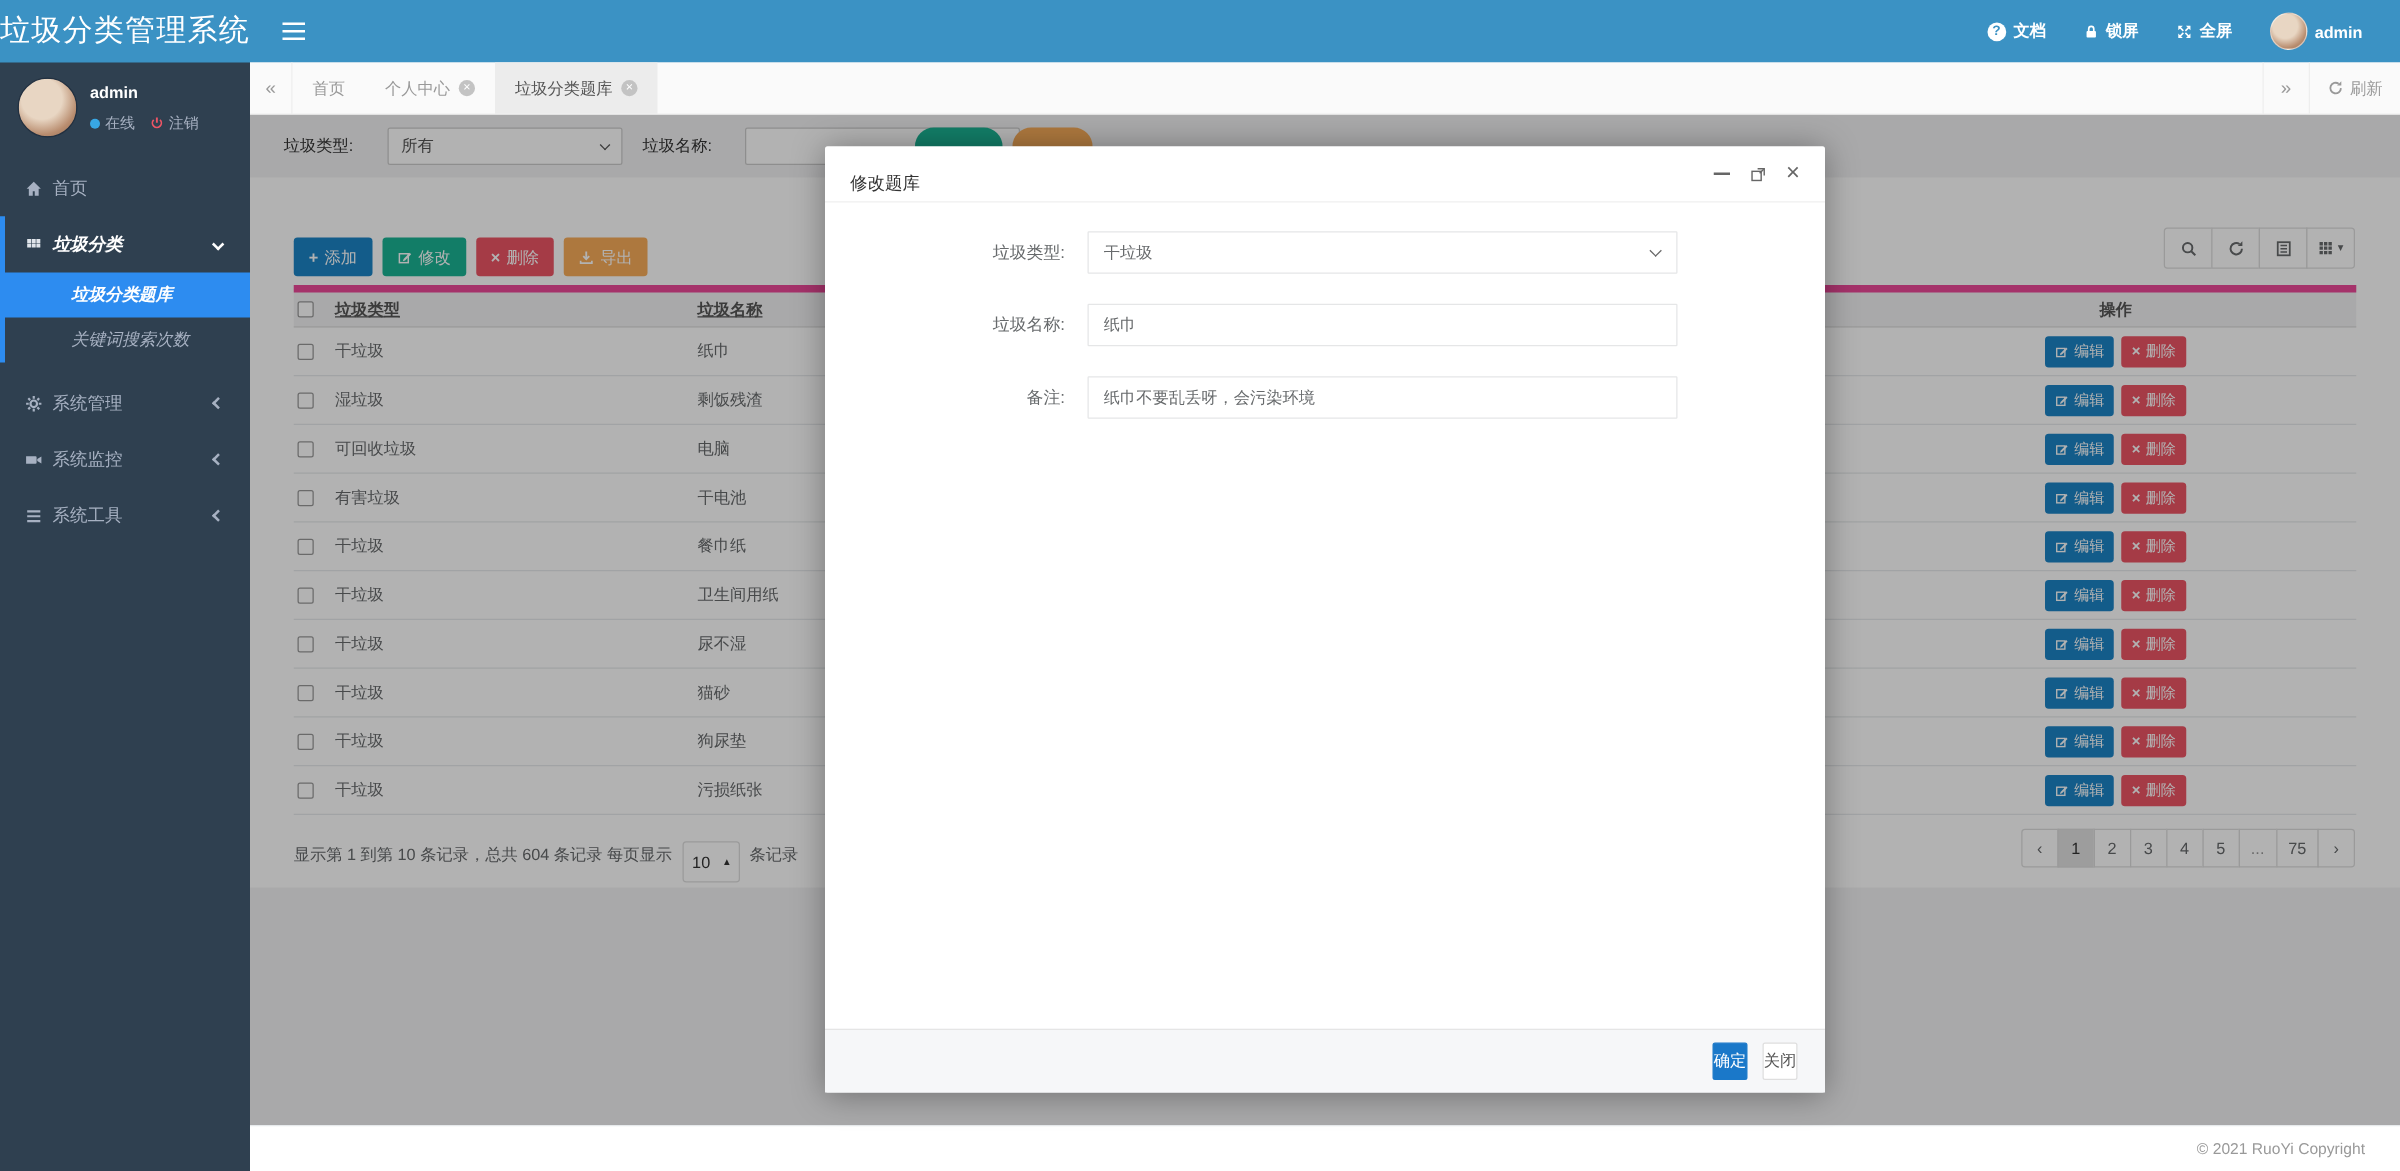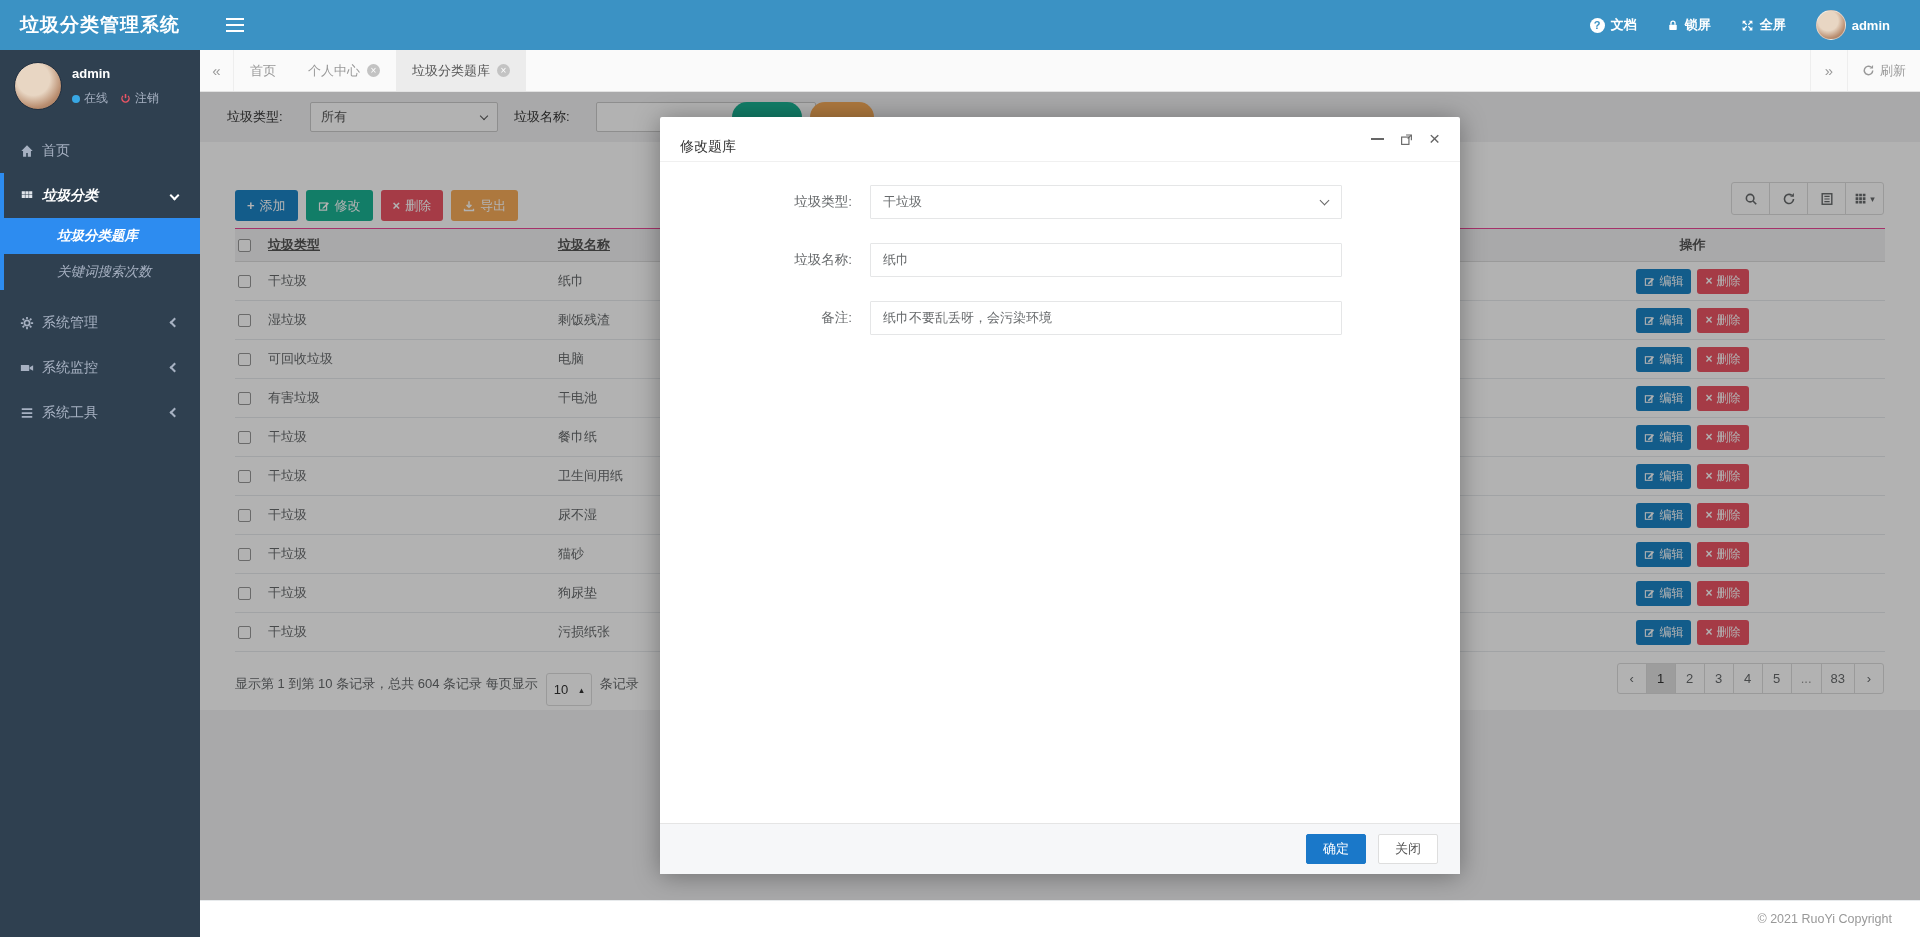--- a/index.html
+++ b/index.html
@@ -2,21 +2,21 @@
 <html><head>
 <meta charset="utf-8">
 <style>
   * { margin:0; padding:0; box-sizing:border-box; }
   html,body { width:1920px; height:937px; overflow:hidden; }
   body { font-family:"Liberation Sans","DejaVu Sans",sans-serif; font-size:13px; color:#676a6c; background:#f3f3f4; position:relative; }
 
   
   .sidebar { position:absolute; left:0; top:0; width:200px; height:937px; background:#2f4050; z-index:60; }
   .logo    { position:absolute; left:0; top:0; width:200px; height:50px; background:#3b92c4; color:#fff;
-             font-size:19px; font-weight:bold; line-height:50px; text-align:center; letter-spacing:1px; }
+             font-size:24px; font-weight:normal; line-height:50px; text-align:center; letter-spacing:1px; }
   .navbar  { position:absolute; left:200px; top:0; width:1720px; height:50px; background:#3b92c4; display:flex; align-items:center; z-index:40; }
   .tabbar  { position:absolute; left:200px; top:50px; width:1720px; height:42px; background:#fafafa; border-bottom:1px solid #e2e2e2; display:flex; align-items:stretch; z-index:40; }
   .content { position:absolute; left:200px; top:92px; width:1720px; height:808px; background:#f3f3f4; }
   .overlay { position:absolute; left:200px; top:92px; width:1720px; height:808px; background:rgba(0,0,0,.3); z-index:50; }
   .pagefoot{ position:absolute; left:200px; top:900px; width:1720px; height:37px; background:#fff; border-top:1px solid #e7eaec;
              line-height:36px; text-align:right; padding-right:28px; color:#999; font-size:12.5px; z-index:55; }
 
   
   .userpanel { position:absolute; left:0; top:60px; width:200px; height:60px; }
   .avatar48  { position:absolute; left:14px; top:2px; width:48px; height:48px; border-radius:50%;
@@ -66,21 +66,21 @@
   .panel { position:absolute; left:0; top:50px; width:1720px; height:568px; background:#fff; }
   .toolbar { position:absolute; left:35px; top:48px; display:flex; gap:8px; }
   .tbtn { height:31px; padding:0 12px; border:none; border-radius:3px; color:#fff; font-size:13px; display:flex; align-items:center; gap:5px; cursor:pointer; font-family:inherit; }
   .tbtn.add { background:#1c84c6; } .tbtn.edit { background:#1ab394; } .tbtn.del { background:#ed5565; } .tbtn.exp { background:#f8ac59; }
   .icongroup { position:absolute; right:36px; top:40px; display:flex; }
   .igbtn { width:39px; height:33px; background:#fff; border:1px solid #ddd; margin-left:-1px; display:flex; align-items:center; justify-content:center; color:#676a6c; cursor:pointer; }
   .igbtn:first-child { border-radius:3px 0 0 3px; } .igbtn:last-child { border-radius:0 3px 3px 0; }
 
   .tbl { position:absolute; left:35px; top:86px; width:1650px; }
   .trow { display:flex; align-items:center; height:39px; border-bottom:1px solid #e7eaec; color:#676a6c; font-size:13px; }
-  .trow.head { height:34px; background:#f3f3f4; border-top:1px solid #ec4899; border-bottom:1px solid #ddd; color:#555; font-weight:bold; }
+  .trow.head { height:34px; background:#f3f3f4; border-top:6px solid #ec4899; border-bottom:1px solid #ddd; color:#555; font-weight:bold; }
   .trow.head .ul { text-decoration:underline; }
   .c-check { width:33px; display:flex; justify-content:flex-start; padding-left:3px; }
   .c-type { width:290px; } .c-name { flex:1; } .c-act { width:385px; display:flex; justify-content:center; gap:6px; }
   .cbx { width:13px; height:13px; border:1px solid #999; border-radius:2px; background:#fff; display:inline-block; }
   .abtn { height:25px; padding:0 8px; border:none; border-radius:3px; color:#fff; font-size:12px; display:flex; align-items:center; gap:4px; cursor:pointer; font-family:inherit; }
   .abtn.e { background:#1c84c6; } .abtn.d { background:#ed5565; }
 
   
   .pgleft { position:absolute; left:35px; top:519px; display:flex; align-items:center; gap:8px; color:#676a6c; font-size:13px; }
   .psize { width:46px; height:33px; border:1px solid #ddd; border-radius:3px; background:#fff; display:flex; align-items:center; justify-content:space-between; padding:0 7px; color:#333; cursor:pointer;margin-top:12px; }
@@ -102,21 +102,21 @@
   .mx { font-size:19px; line-height:14px; color:#666; cursor:pointer; }
   .mrow { display:flex; margin-top:24px; }
   .mrow:first-child { margin-top:23px; }
   .mlabel { width:210px; text-align:right; padding-right:18px; line-height:34px; font-size:13.5px; color:#676a6c; }
   .mctl { width:472px; position:relative; }
   .minput { width:472px; height:34px; border:1px solid #e5e6e7; border-radius:1px; padding:0 12px; font-size:13px; color:#676a6c; font-family:inherit; background:#fff; }
   .mselect { width:472px; height:34px; border:1px solid #e5e6e7; border-radius:1px; line-height:32px; padding:0 12px; color:#676a6c; background:#fff; cursor:pointer; }
   .mselect .chevS { position:absolute; right:14px; top:12px; width:7px; height:7px; border-left:1.7px solid #666; border-bottom:1.7px solid #666; transform:rotate(-45deg); }
   .mfoot { position:absolute; left:0; bottom:0; width:100%; height:51px; background:#f6f7f9; border-top:1px solid #e5e5e5;
            display:flex; align-items:center; justify-content:flex-end; gap:12px; padding-right:22px; }
-  .mbtn { height:30px; padding:0 16px; border-radius:2px; font-size:13px; cursor:pointer; font-family:inherit; }
+  .mbtn { height:30px; padding:0 0; border-radius:2px; font-size:13px; cursor:pointer; font-family:inherit; }
   .mbtn.ok { background:#1a78c9; border:1px solid #1a78c9; color:#fff; }
   .mbtn.close { background:#fff; border:1px solid #dedede; color:#555; }
 
   .ic { display:inline-flex; vertical-align:middle; }
   svg { display:block; }
 </style>
 </head>
 <body>
 
 <div class="sidebar">
@@ -571,21 +571,21 @@
       <span>条记录</span>
     </div>
     <div class="pgright">
       <div class="pitem">‹</div>
       <div class="pitem active">1</div>
       <div class="pitem">2</div>
       <div class="pitem">3</div>
       <div class="pitem">4</div>
       <div class="pitem">5</div>
       <div class="pitem dots">...</div>
-      <div class="pitem">83</div>
+      <div class="pitem">75</div>
       <div class="pitem">›</div>
     </div>
   </div>
 </div>
 
 <div class="overlay"></div>
 
 <div class="modal">
   <div class="mhead">
     <span class="mtitle">修改题库</span>

